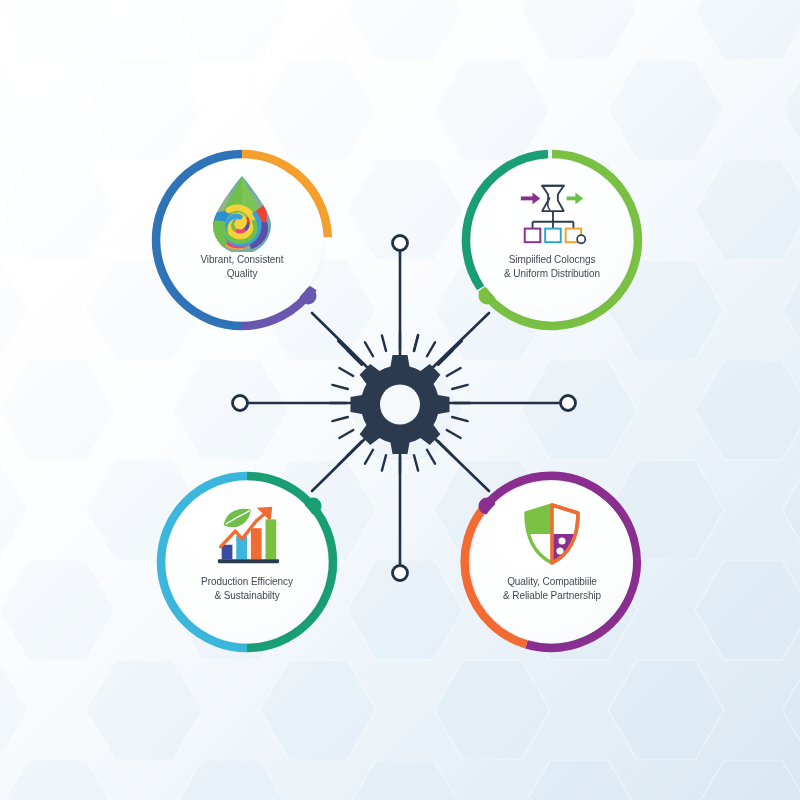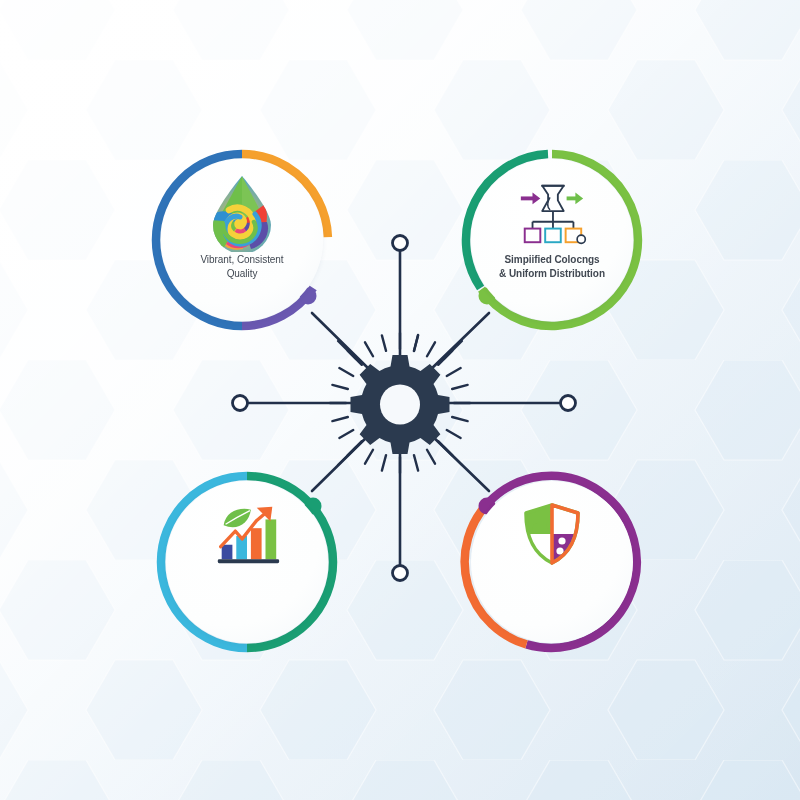--- a/index.html
+++ b/index.html
@@ -66,21 +66,21 @@
     color: #414852;
     text-align: center;
     letter-spacing: -0.06px;
     width: 150px;
     font-family: "Liberation Sans", sans-serif;
   }
 
   .node-label .l2 { display: block; }
 
   #node-tl { top: 148px; left: 150px; }
-  #node-tr { top: 148px; left: 460px; font-weight: bold; }
+  #node-tr { top: 148px; left: 460px; }
   #node-bl { top: 470px; left: 155px; }
   #node-br { top: 470px; left: 460px; }
 </style>
 </head>
 <body>
 
 <div id="canvas">
 
   <svg id="hex-layer" viewBox="0 0 800 800" xmlns="http://www.w3.org/2000/svg">
     <defs>
@@ -281,20 +281,24 @@
             <rect x="42" y="25" width="11" height="32" fill="#f26b32"></rect>
             <rect x="57" y="16" width="11" height="41" fill="#7ac143"></rect>
           </g>
           <rect x="8" y="57" width="63" height="4" rx="1.4" fill="#2b3a4f"></rect>
           <g>
             <path d="M11 44 L26 28 L33 36 L48 17 L61 6" fill="none" stroke="#f26b32" stroke-width="3.4" stroke-linecap="round" stroke-linejoin="round"></path>
             <path d="M48 4 L64 3 L62 18 Z" fill="#f26b32"></path>
           </g>
         </svg>
       </div>
+      <div class="node-label">
+        <span>Production Efficiency</span>
+        <span class="l2">&amp; Sustainabilty</span>
+      </div>
     </div>
   </div>
 
   <div class="node" id="node-br">
     <svg width="184" height="184" viewBox="0 0 184 184" style="position:absolute;top:0;left:0;">
       <g fill="none" stroke-width="8.5" stroke-linecap="butt">
         <path stroke="#8a2f8f" d="M 28.5 32.5 A 86 86 0 1 1 66.5 174.4"></path>
         <path stroke="#f26b32" d="M 66.5 174.4 A 86 86 0 0 1 27.8 33.2"></path>
       </g>
       <circle cx="27" cy="36" r="8.5" fill="#8a2f8f"></circle>
@@ -320,16 +324,20 @@
             <path d="M34 33 L34 47 a5.5 5.5 0 0 1 0 11 L34 62 L20 62 L20 44 a5.5 5.5 0 0 0 0-11 Z" fill="#ffffff" opacity="0"></path>
             <circle cx="26" cy="40" r="4" fill="#ffffff"></circle>
             <circle cx="26" cy="50" r="4" fill="#ffffff"></circle>
             <circle cx="44" cy="40" r="3.6" fill="#ffffff"></circle>
             <circle cx="42" cy="50" r="3.6" fill="#ffffff"></circle>
           </g>
           <path d="M34 4 L60 12 C60 34 54 52 34 62 C14 52 8 34 8 12 Z" fill="none" stroke="#7ac143" stroke-width="3.6" stroke-linejoin="round"></path>
           <path d="M34 4 L60 12 C60 34 54 52 34 62 L34 4 Z" fill="none" stroke="#f26b32" stroke-width="3.6" stroke-linejoin="round"></path>
         </svg>
       </div>
+      <div class="node-label">
+        <span>Quality, Compatibiile</span>
+        <span class="l2">&amp; Reliable Partnership</span>
+      </div>
     </div>
   </div>
 
 </div>
 
 </body></html>

